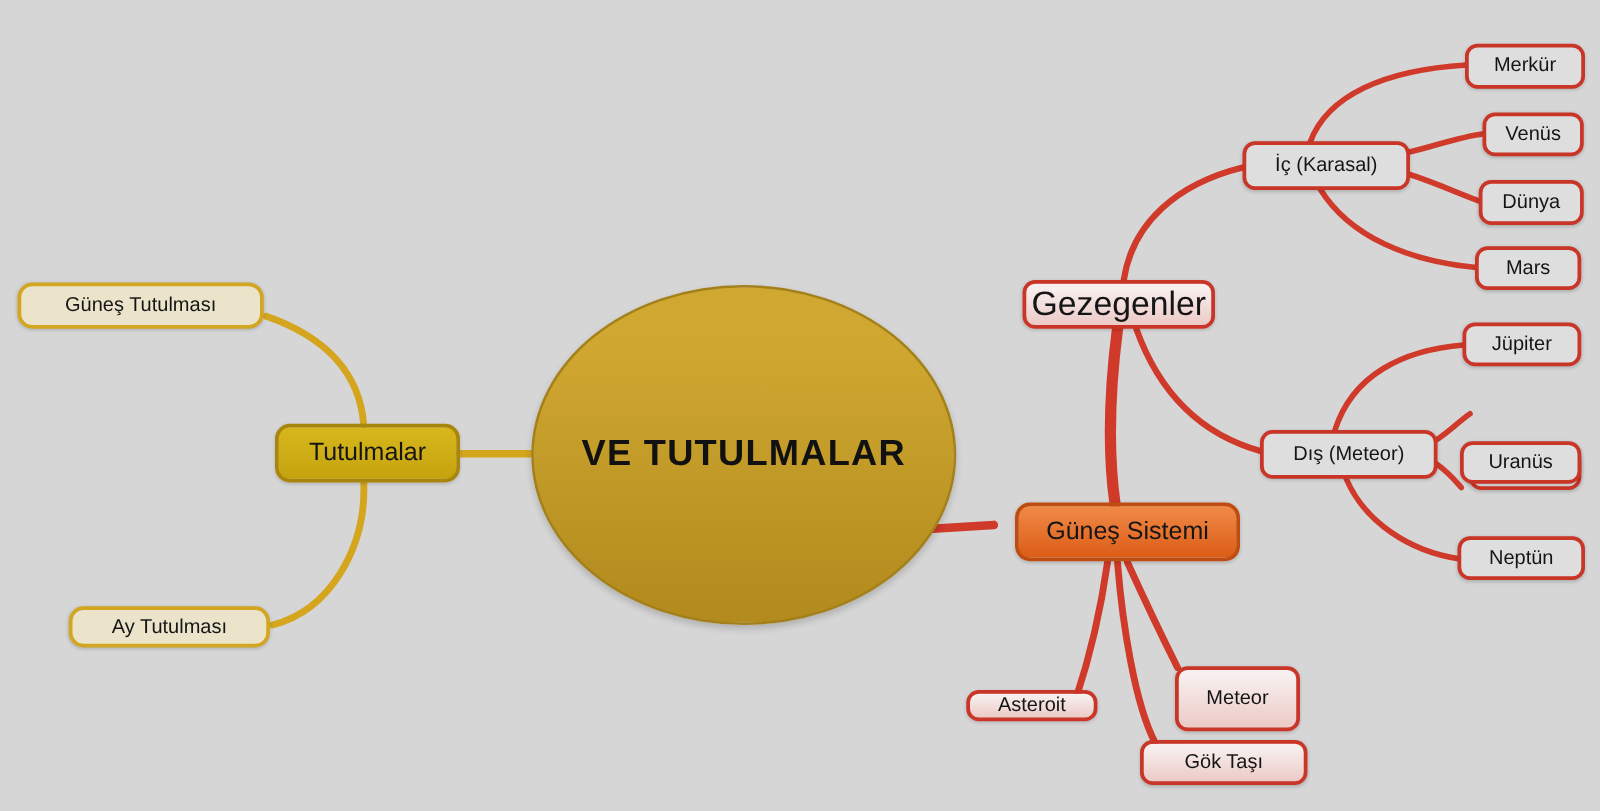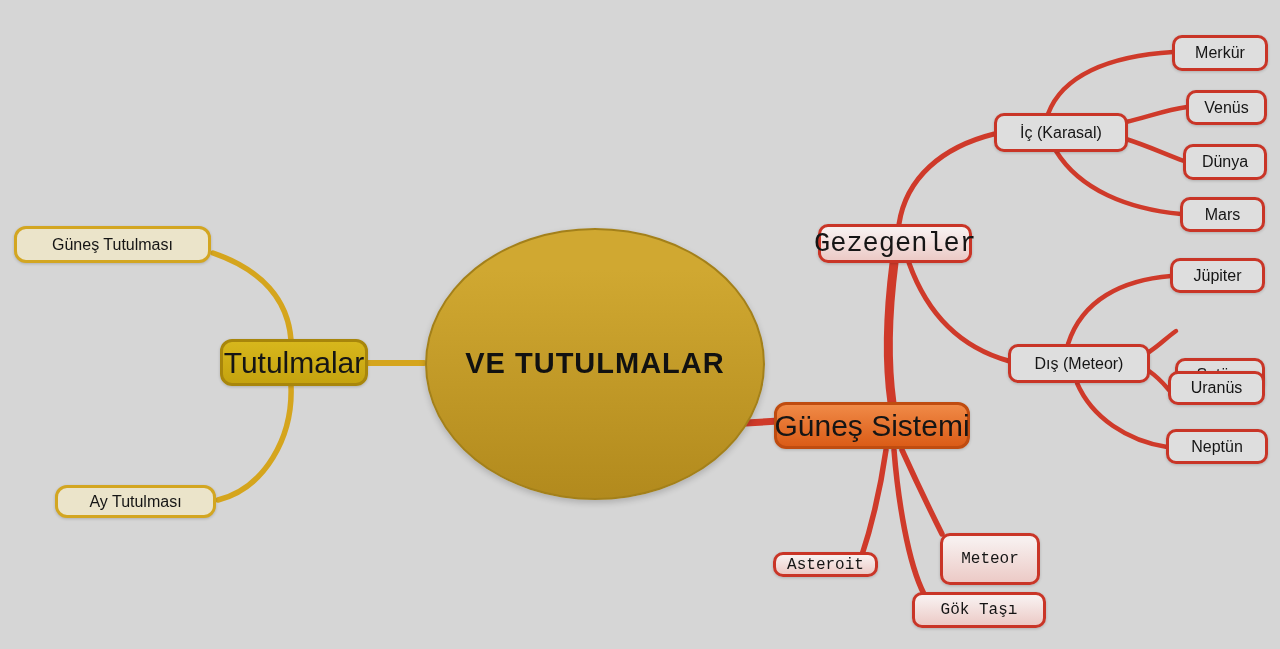--- a/index.html
+++ b/index.html
@@ -31,39 +31,38 @@
     display: flex;
     align-items: center;
     justify-content: center;
     white-space: nowrap;
     color: #151515;
     box-shadow: 0 1px 3px rgba(0,0,0,0.18);
   }
   .box { border-radius: 10px; }
   .child { font-size: 16px; }
   .mid   { font-size: 27px; }
-  .main  { font-size: 30px; }
+  .main  { font-size: 20px; }
   .cream-node {
     background: var(--cream-fill, #ebe4ca);
     border: 3px solid var(--cream-border, #d3a621);
     border-radius: 12px;
   }
   .gold-node {
     background: linear-gradient(180deg, var(--gold-node-top, #d7b71c), var(--gold-node-bottom, #c5a30f));
     border: 3px solid var(--gold-node-border, #a8860b);
     border-radius: 12px;
   }
   .gray-node {
     background: var(--gray-fill, #dedede);
     border: 3px solid var(--red-border, #c93527);
   }
   .pink-node {
     background: linear-gradient(180deg, var(--pink-top, #f7efee) 10%, var(--pink-bottom, #eccac6) 100%);
     border: 3px solid var(--red-border, #c93527);
-    font-family: Liberation Mono, monospace;
   }
   .orange-node {
     background: linear-gradient(180deg, var(--orange-top, #f08a47), var(--orange-bottom, #db5c17));
     border: 3px solid var(--orange-border, #bf4c10);
     border-radius: 12px;
   }
   .central-ellipse {
     position: absolute;
     left: 425px; top: 228px;
     width: 340px; height: 272px;
@@ -112,30 +111,30 @@
 </svg>
 
 <div class="central-ellipse">
   <div class="title-line">VE TUTULMALAR</div>
 </div>
 
 <div class="node box gold-node main" style="left:220px; top:339px; width:148px; height:47px;">Tutulmalar</div>
 <div class="node box cream-node child" style="left:14px; top:226px; width:197px; height:37px;">Güneş Tutulması</div>
 <div class="node box cream-node child" style="left:55px; top:485px; width:161px; height:33px;">Ay Tutulması</div>
 
-<div class="node box orange-node main" style="left:774px; top:402px; width:196px; height:47px;">Güneş Sistemi</div>
+<div class="node box orange-node main" style="left:812px; top:402px; width:180px; height:47px;">Güneş Sistemi</div>
 <div class="node box pink-node mid" style="left:818px; top:224px; width:154px; height:39px;">Gezegenler</div>
 
 <div class="node box gray-node child" style="left:994px; top:113px; width:134px; height:39px;">İç (Karasal)</div>
 <div class="node box gray-node child" style="left:1172px; top:35px; width:96px; height:36px;">Merkür</div>
 <div class="node box gray-node child" style="left:1186px; top:90px; width:81px; height:35px;">Venüs</div>
 <div class="node box gray-node child" style="left:1183px; top:144px; width:84px; height:36px;">Dünya</div>
 <div class="node box gray-node child" style="left:1180px; top:197px; width:85px; height:35px;">Mars</div>
 
 <div class="node box gray-node child" style="left:1008px; top:344px; width:142px; height:39px;">Dış (Meteor)</div>
 <div class="node box gray-node child" style="left:1170px; top:258px; width:95px; height:35px;">Jüpiter</div>
 <div class="node box gray-node child" style="left:1175px; top:313px; width:90px; height:34px;margin-top:45px;">Satürn</div>
-<div class="node box gray-node child" style="left:1168px; top:371px; width:97px; height:34px;">Uranüs</div>
+<div class="node box gray-node child" style="left:1168px; top:353px; width:97px; height:34px;">Uranüs</div>
 <div class="node box gray-node child" style="left:1166px; top:429px; width:102px; height:35px;">Neptün</div>
 
 <div class="node box pink-node child" style="left:773px; top:552px; width:105px; height:25px;">Asteroit</div>
 <div class="node box pink-node child" style="left:940px; top:533px; width:100px; height:52px;">Meteor</div>
 <div class="node box pink-node child" style="left:912px; top:592px; width:134px; height:36px;">Gök Taşı</div>
 
 </body></html>

